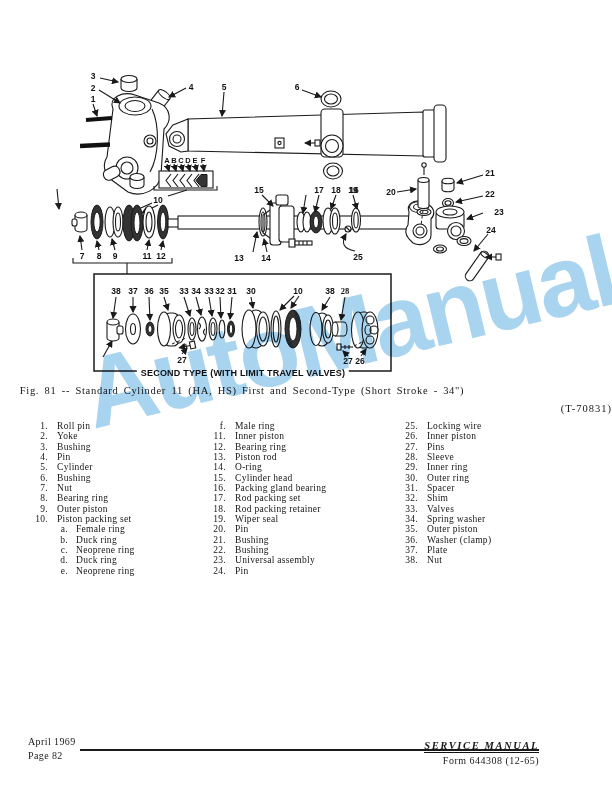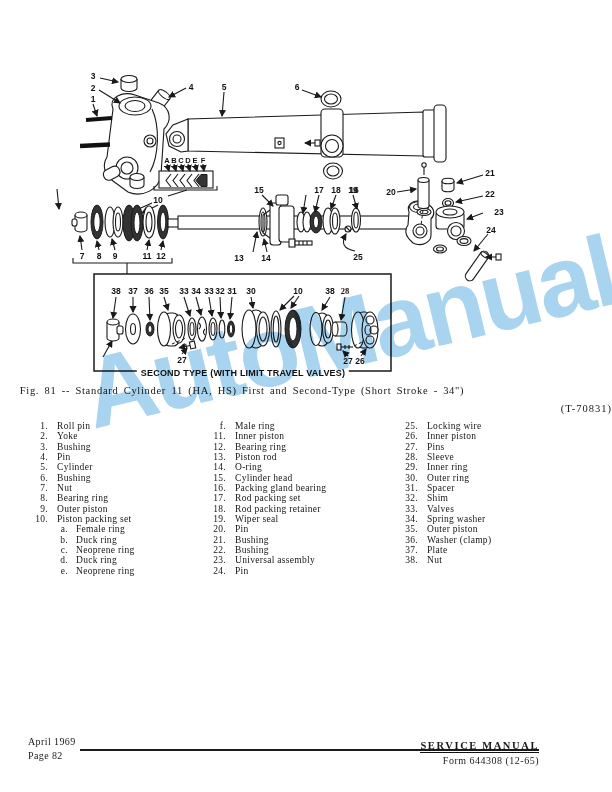--- a/index.html
+++ b/index.html
@@ -50,21 +50,21 @@
   .prow{height:10.35px;line-height:10.35px;font-size:9.5px;letter-spacing:.3px;white-space:nowrap;color:#161616;}
   .pnum{display:inline-block;width:20px;text-align:right;}
   .pname{margin-left:9px;}
   .prow.sub .pnum{width:10px;margin-left:30px;}
   .prow.sub .pname{margin-left:8px;}
   
   .footer-left{position:absolute;left:28px;top:735px;z-index:2;font-size:10px;line-height:13.5px;letter-spacing:.4px;}
   .footer-right{position:absolute;right:73px;top:735px;z-index:2;text-align:right;}
   .manual-title{
     display:inline-block;font-weight:bold;font-size:10.5px;letter-spacing:1.6px;
-    border-bottom:1.5px solid #111;padding-bottom:1px;
+    border-bottom:1.5px solid #111;padding-bottom:1px;font-style:italic;
   }
   .form-number{font-size:10px;letter-spacing:.5px;margin-top:2px;}
   .footer-rule{position:absolute;left:80px;top:749px;width:459px;height:2px;background:#1a1a1a;z-index:2;}
   
   .watermark{
     position:absolute;left:85px;top:395px;z-index:6;pointer-events:none;
     font-family:"Liberation Sans",sans-serif;font-weight:bold;font-size:100px;letter-spacing:-3px;
     transform:rotate(-13.5deg);transform-origin:0 50%;line-height:0;
     mix-blend-mode:multiply;white-space:nowrap;
   }

